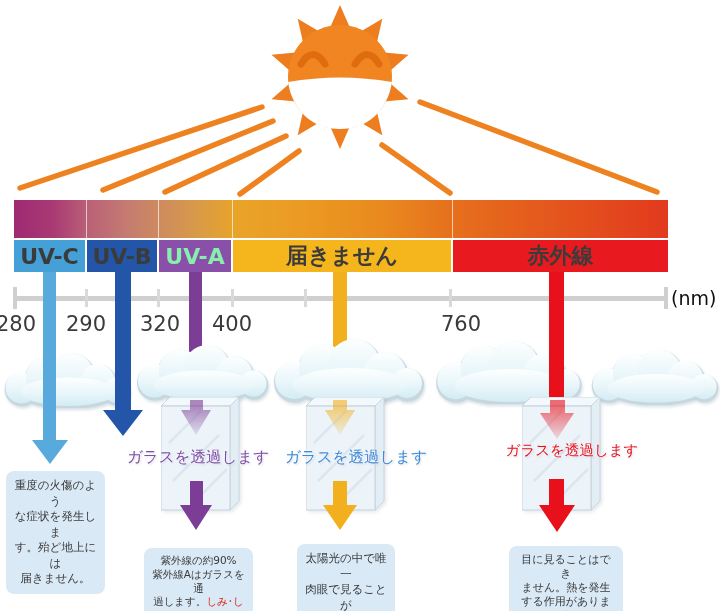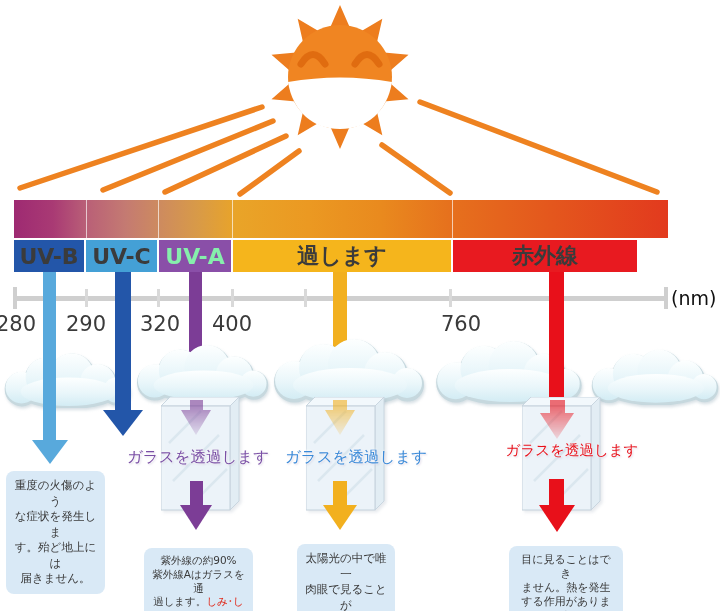--- a/index.html
+++ b/index.html
@@ -101,33 +101,33 @@
   <path d="M33,82 C38,112 58,129 85,129 C112,129 132,112 137,82 Q85,73 33,82 Z" fill="#ffffff"></path>
 </svg>
 
 <div id="grad-bar" class="abs"></div>
 <div class="abs grad-sep" style="left:86px"></div>
 <div class="abs grad-sep" style="left:158px"></div>
 <div class="abs grad-sep" style="left:232px"></div>
 <div class="abs grad-sep" style="left:452px"></div>
 
 <div id="band-row" class="abs">
+  <div class="band" style="width: 71px; background-color: rgb(68, 160, 214);">
+    <span style="color: rgb(59, 59, 59);">UV-C</span>
+  </div>
   <div class="band" style="width: 70px; background-color: rgb(35, 86, 169);">
     <span style="color: rgb(59, 59, 59);">UV-B</span>
   </div>
-  <div class="band" style="width: 71px; background-color: rgb(68, 160, 214);">
-    <span style="color: rgb(59, 59, 59);">UV-C</span>
-  </div>
   <div class="band" style="width: 72px; background-color: rgb(138, 79, 168);">
     <span style="color: #86efac;">UV-A</span>
   </div>
   <div class="band" style="width: 218px; background-color: rgb(245, 181, 28);">
-    <span style="color: rgb(59, 59, 59);">過します</span>
-  </div>
-  <div class="band" style="width: 184px; background-color: rgb(232, 26, 32);">
+    <span style="color: rgb(59, 59, 59);">届きません</span>
+  </div>
+  <div class="band" style="width: 215px; background-color: rgb(232, 26, 32);">
     <span style="color: rgb(59, 59, 59);">赤外線</span>
   </div>
 </div>
 
 <div class="abs ruler-line"></div>
 <div class="abs ruler-end" style="left:13px"></div>
 <div class="abs ruler-end" style="left:664px"></div>
 <div class="abs ruler-tick" style="left:85px"></div>
 <div class="abs ruler-tick" style="left:157px"></div>
 <div class="abs ruler-tick" style="left:231px"></div>

